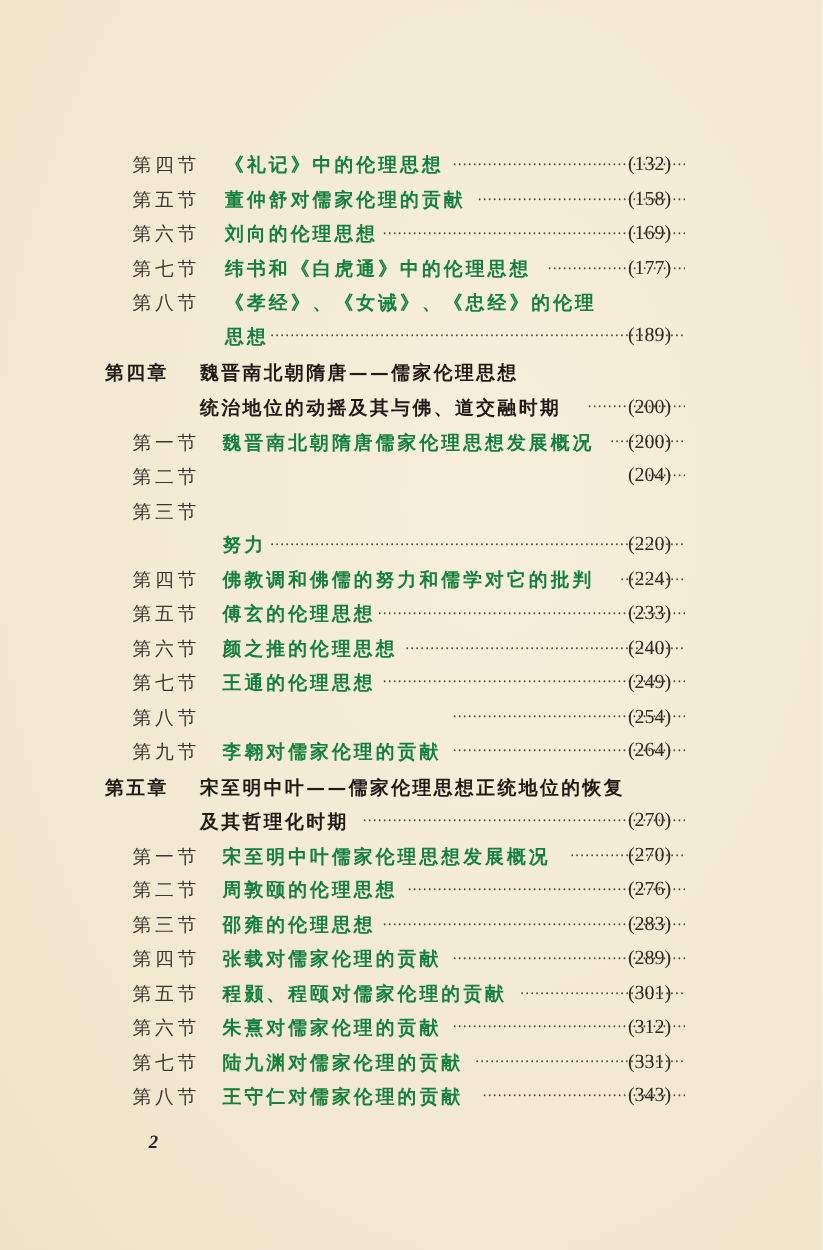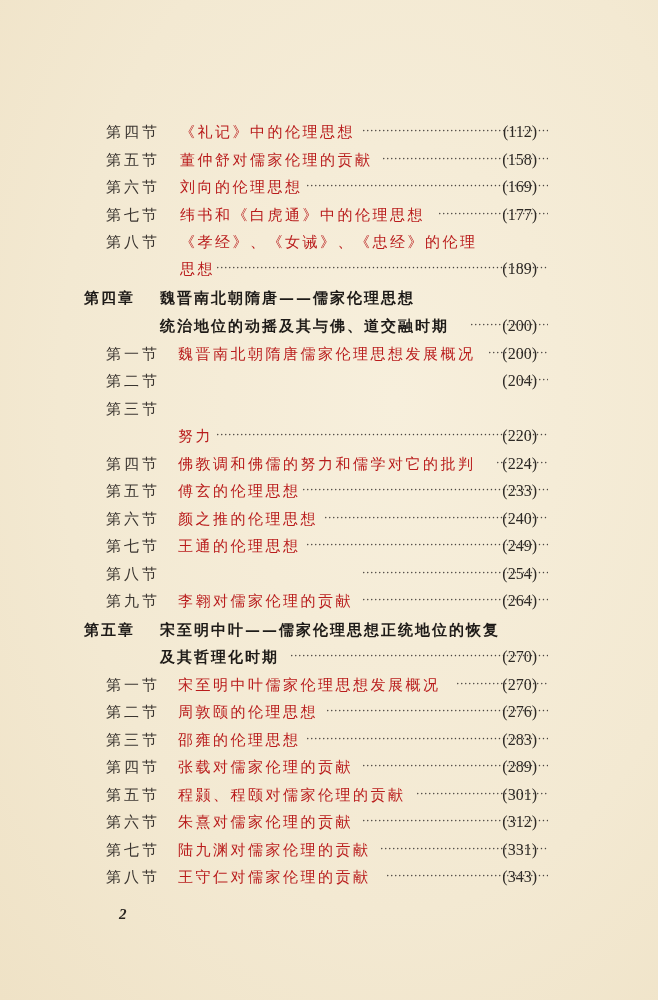--- a/index.html
+++ b/index.html
@@ -9,21 +9,21 @@
     font-family: "DejaVu Serif", "Liberation Serif", serif;
     color:#2a2622;
     position:relative;
   }
   .page { position:absolute; left:0; top:0; width:658px; height:1000px; }
   .row {
     position:absolute; left:0; width:625px; height:26px;
     font-size:15px; line-height:26px; white-space:nowrap;
   }
   .label { position:absolute; letter-spacing:3px; color:#3a3530; }
-  .title { position:absolute; letter-spacing:2.5px; color:#b91c1c; }
+  .title { position:absolute; letter-spacing:2.5px; color:#15803d;font-weight:bold; }
   .chapter .label, .chapter .title { font-weight:bold; color:#1e1b18; letter-spacing:2px; }
   .dots {
     position:absolute; height:26px; overflow:hidden;
     color:#4a4540; letter-spacing:0.5px; font-size:11px;
   }
   .dots::before {
     content:"··············································································································";
   }
   .page-num {
     position:absolute; right:88px; font-family:"Liberation Serif", serif;
@@ -36,21 +36,21 @@
 </style>
 </head>
 <body>
 
 <div class="page">
 
   <div class="row" style="top:119px">
     <span class="label" style="left:106px">第四节</span>
     <span class="title" style="left:180px">《礼记》中的伦理思想</span>
     <span class="dots" style="left:362px;width:186px"></span>
-    <span class="page-num">(112)</span>
+    <span class="page-num">(132)</span>
   </div>
 
   <div class="row" style="top:147px">
     <span class="label" style="left:106px">第五节</span>
     <span class="title" style="left:180px">董仲舒对儒家伦理的贡献</span>
     <span class="dots" style="left:382px;width:166px"></span>
     <span class="page-num">(158)</span>
   </div>
 
   <div class="row" style="top:174px">

